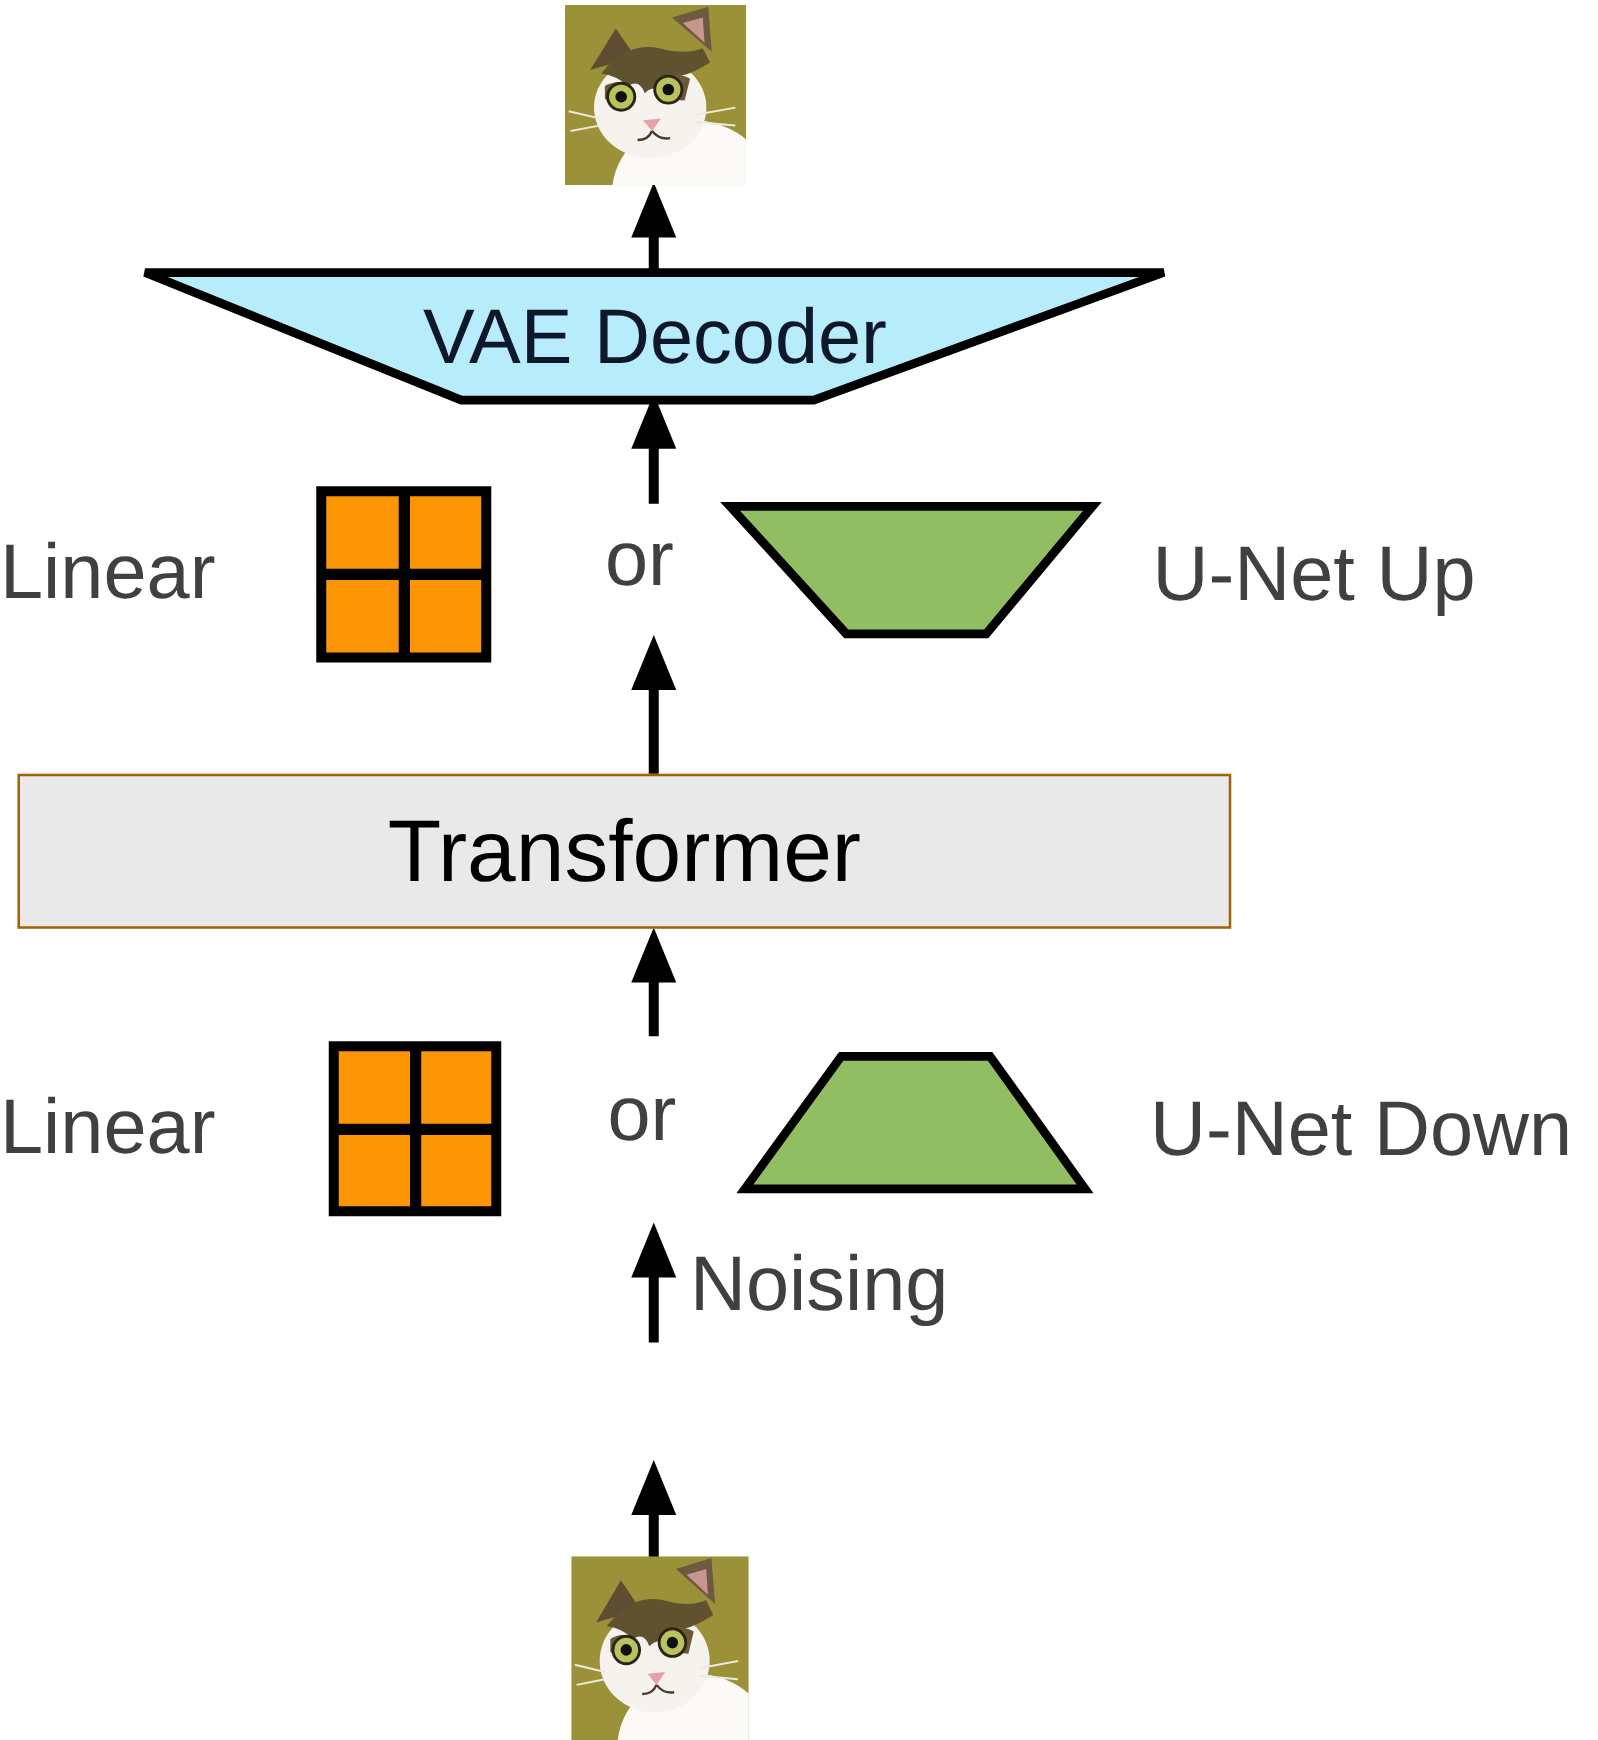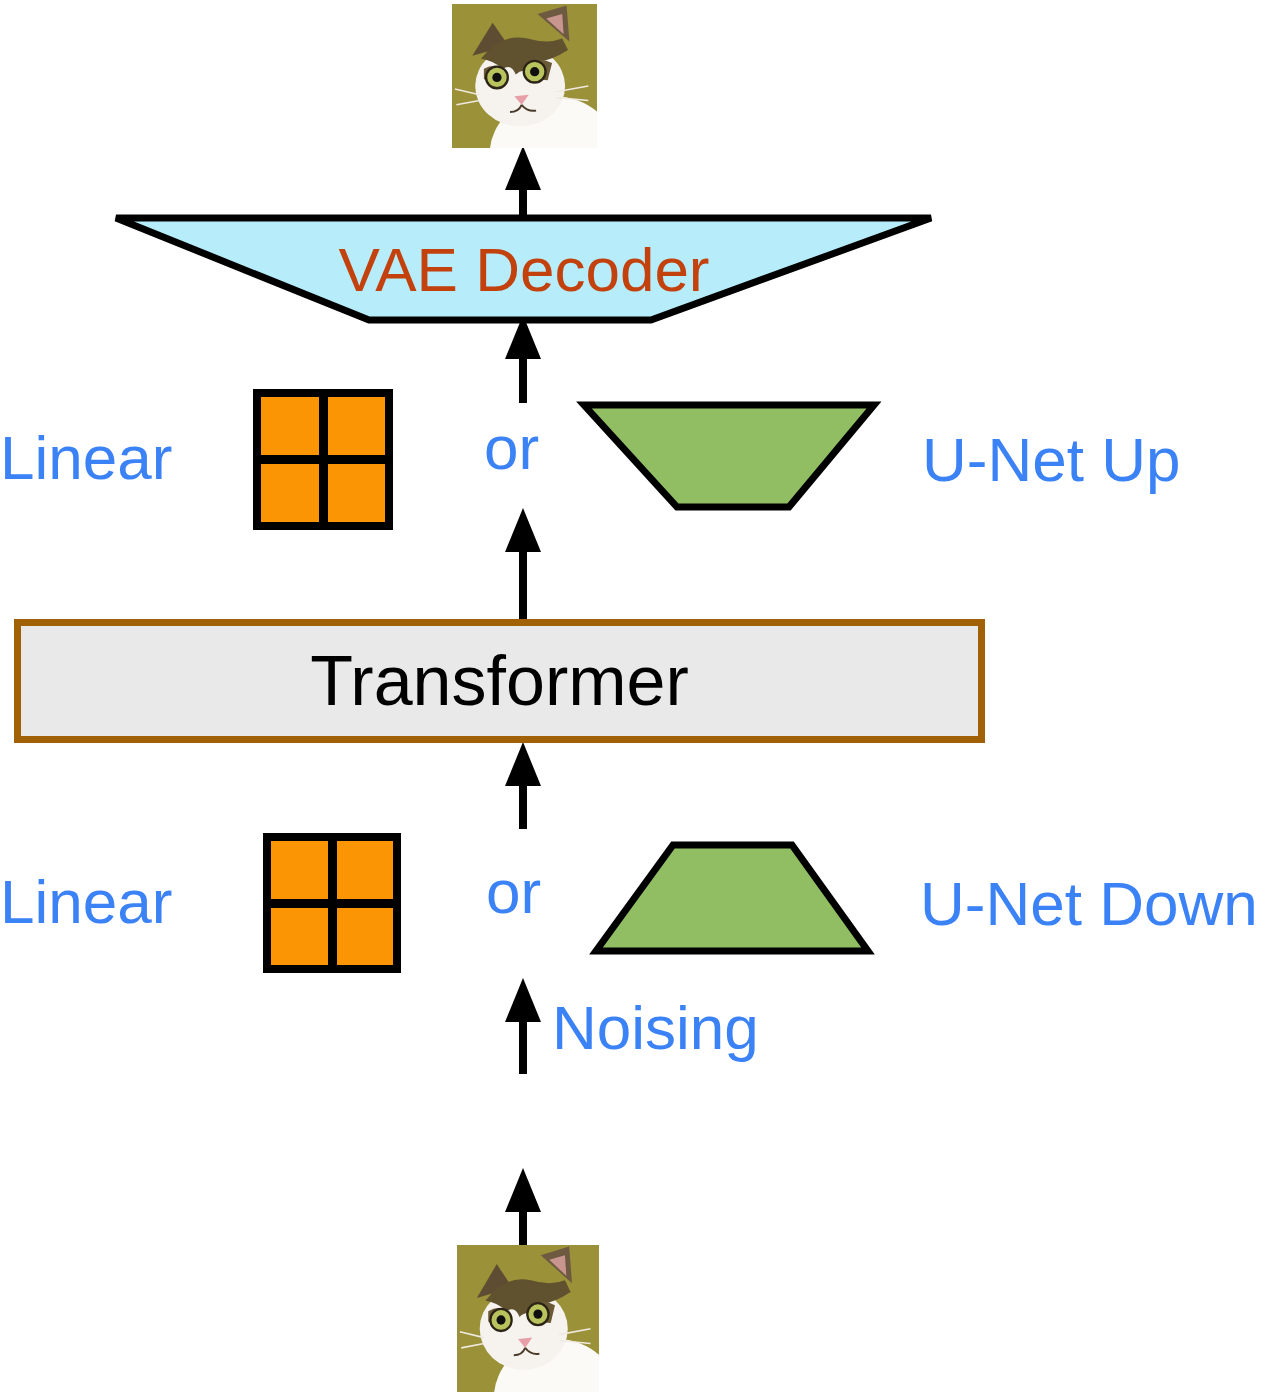--- a/index.html
+++ b/index.html
@@ -8,36 +8,36 @@
     width:1278px;height:1392px;
     background:#ffffff;
     font-family:"Liberation Sans", sans-serif;
     color:#000;
     overflow:hidden;
   }
   .lbl{
     position:absolute;
     font-size:62px;
     line-height:1.1;
-    color:#3b82f6;
+    color:#404040;
     white-space:nowrap;
   }
   .shape{position:absolute;}
   .shape svg{display:block;width:100%;height:100%;}
   .shape .shape-label{
     position:absolute;inset:0;
     display:flex;align-items:center;justify-content:center;
-    font-size:62px;color:#c2410c;white-space:nowrap;
+    font-size:62px;color:#0f172a;white-space:nowrap;
   }
   .transformer-box{
     position:absolute;
     left:14px;top:619px;width:971px;height:124px;
     box-sizing:border-box;
     background:#E9E9E9;
-    border:7px solid #a16207;
+    border:2px solid #a16207;
     display:flex;align-items:center;justify-content:center;
     font-size:70px;
   }
   .patch-grid{
     position:absolute;
     background:#000;
     display:grid;
     grid-template-columns:1fr 1fr;
     grid-template-rows:1fr 1fr;
     gap:9px;

